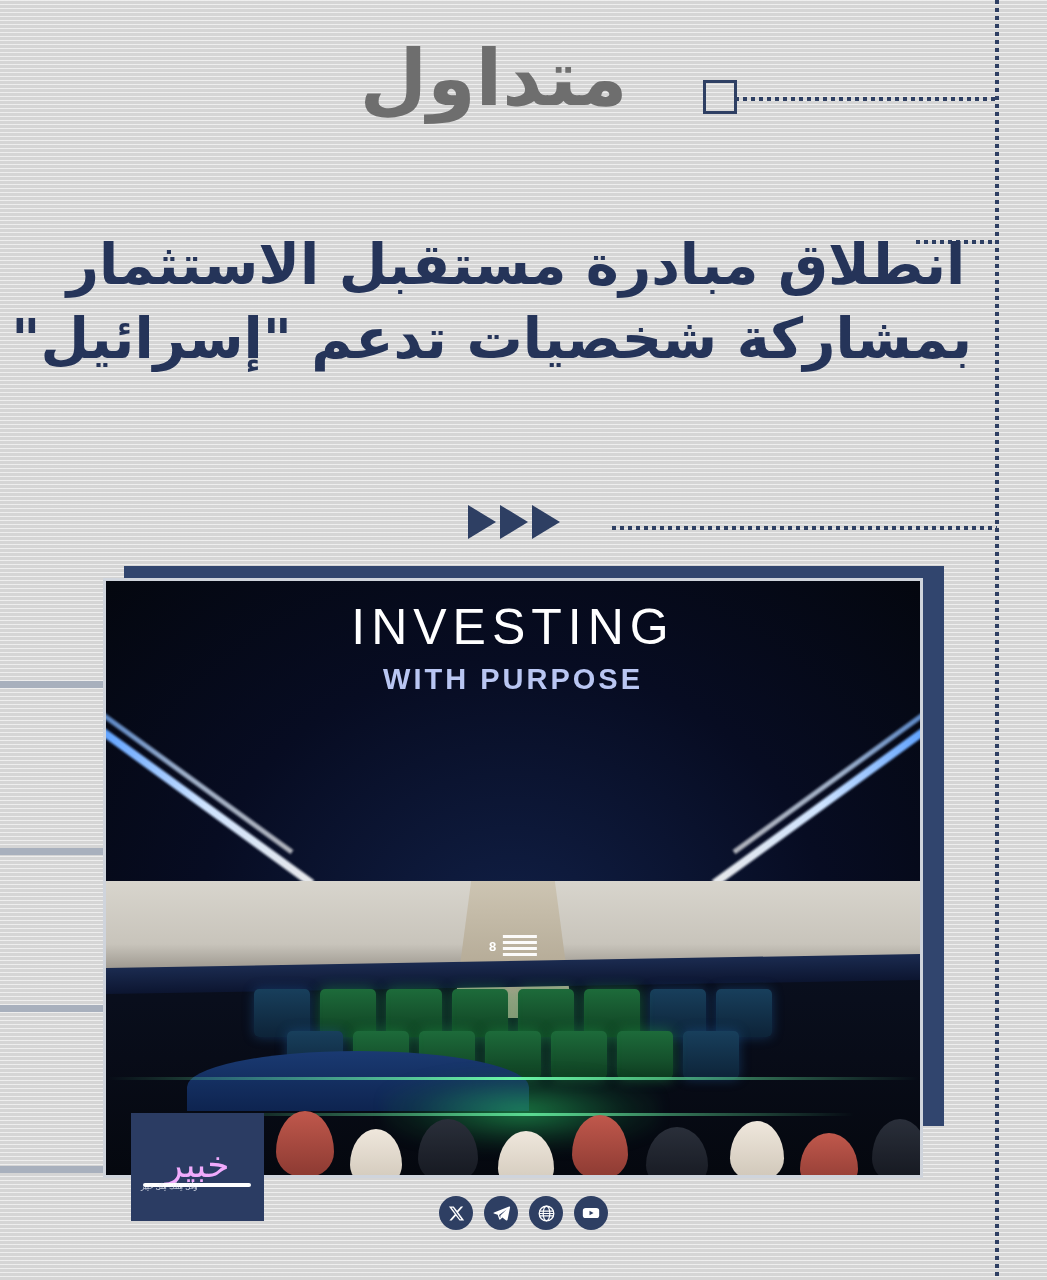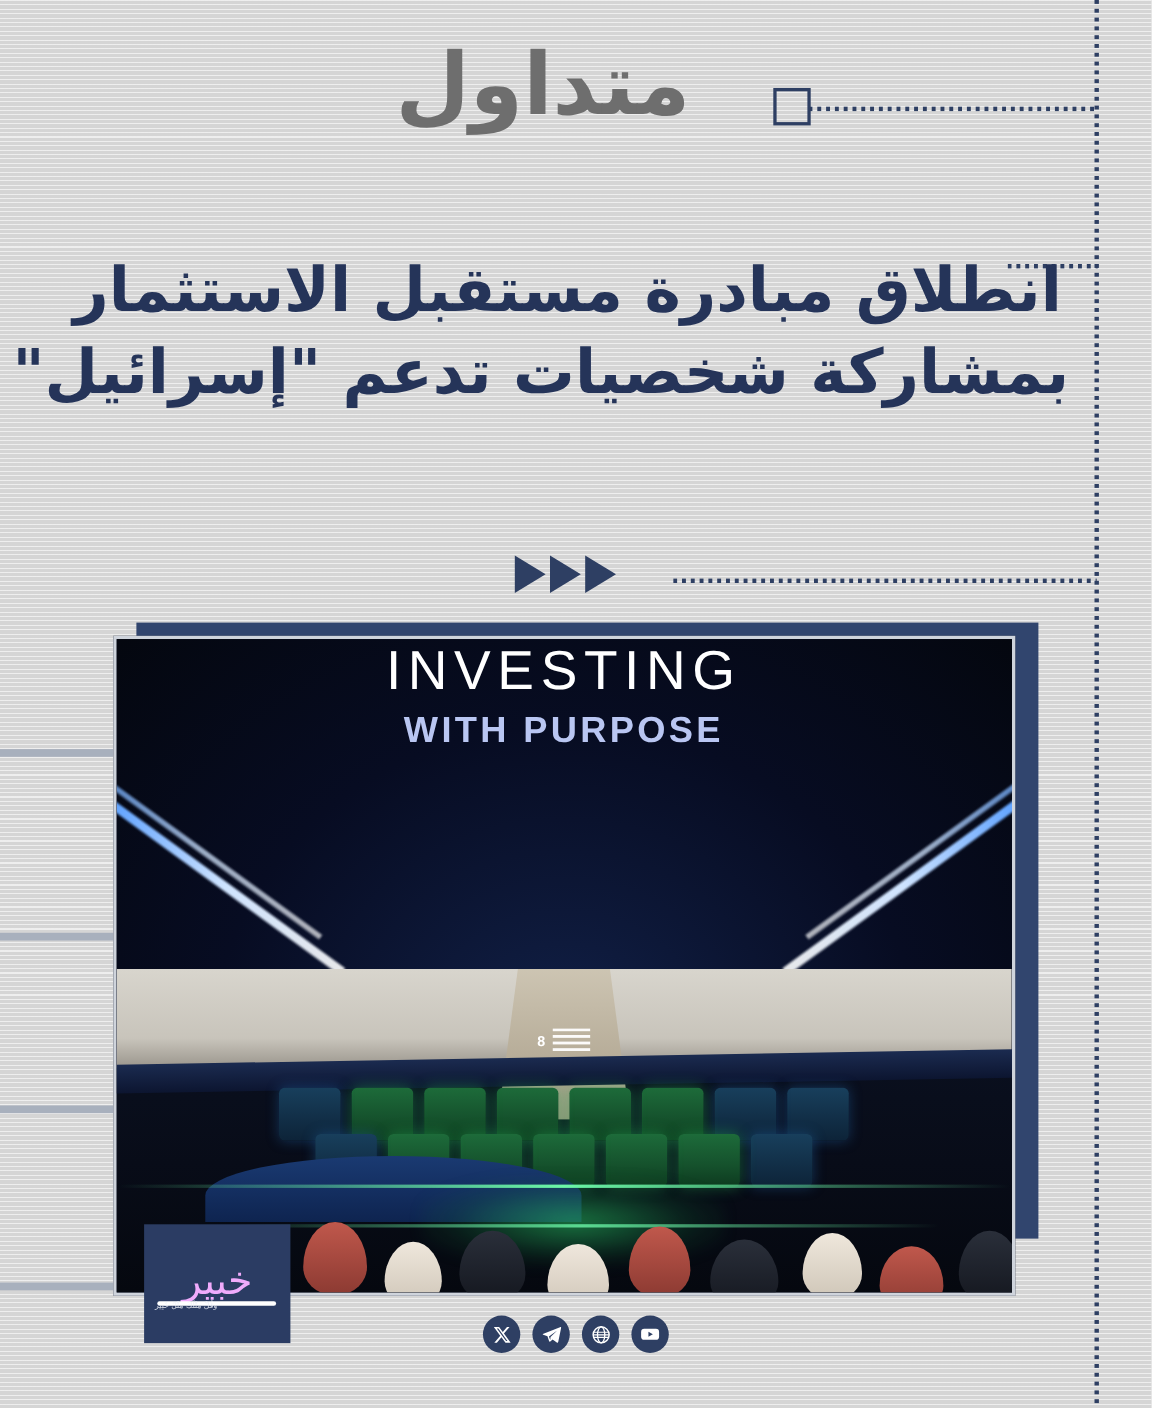--- a/index.html
+++ b/index.html
@@ -155,30 +155,31 @@
   .beam.br2 { right:-170px; top:10px; transform:rotate(-36deg); height:5px; opacity:.75; transform-origin:right center;
               background:linear-gradient(to left, rgba(80,150,255,0) 0%, #5ba0ff 40%, #cfe4ff 70%, rgba(255,255,255,0.9) 100%); }
 
   #screen-text {
     position:absolute;
     inset:0;
     text-align:center;
     direction:ltr;
     font-family:"Liberation Sans", sans-serif;
     color:#fff;
+    padding-top:18px;
   }
   #screen-title {
     font-size:50px;
     font-weight:400;
     letter-spacing:6px;
     line-height:1.15;
     color:#ffffff;
   }
   #screen-subtitle {
-    font-size:33px;
+    font-size:29px;
     font-weight:600;
     letter-spacing:3px;
     color:#b9c6f2;
     margin-top:6px;
   }
   #screen-body {
     margin-top:26px;
     font-size:23px;
     font-weight:700;
     line-height:1.5;

